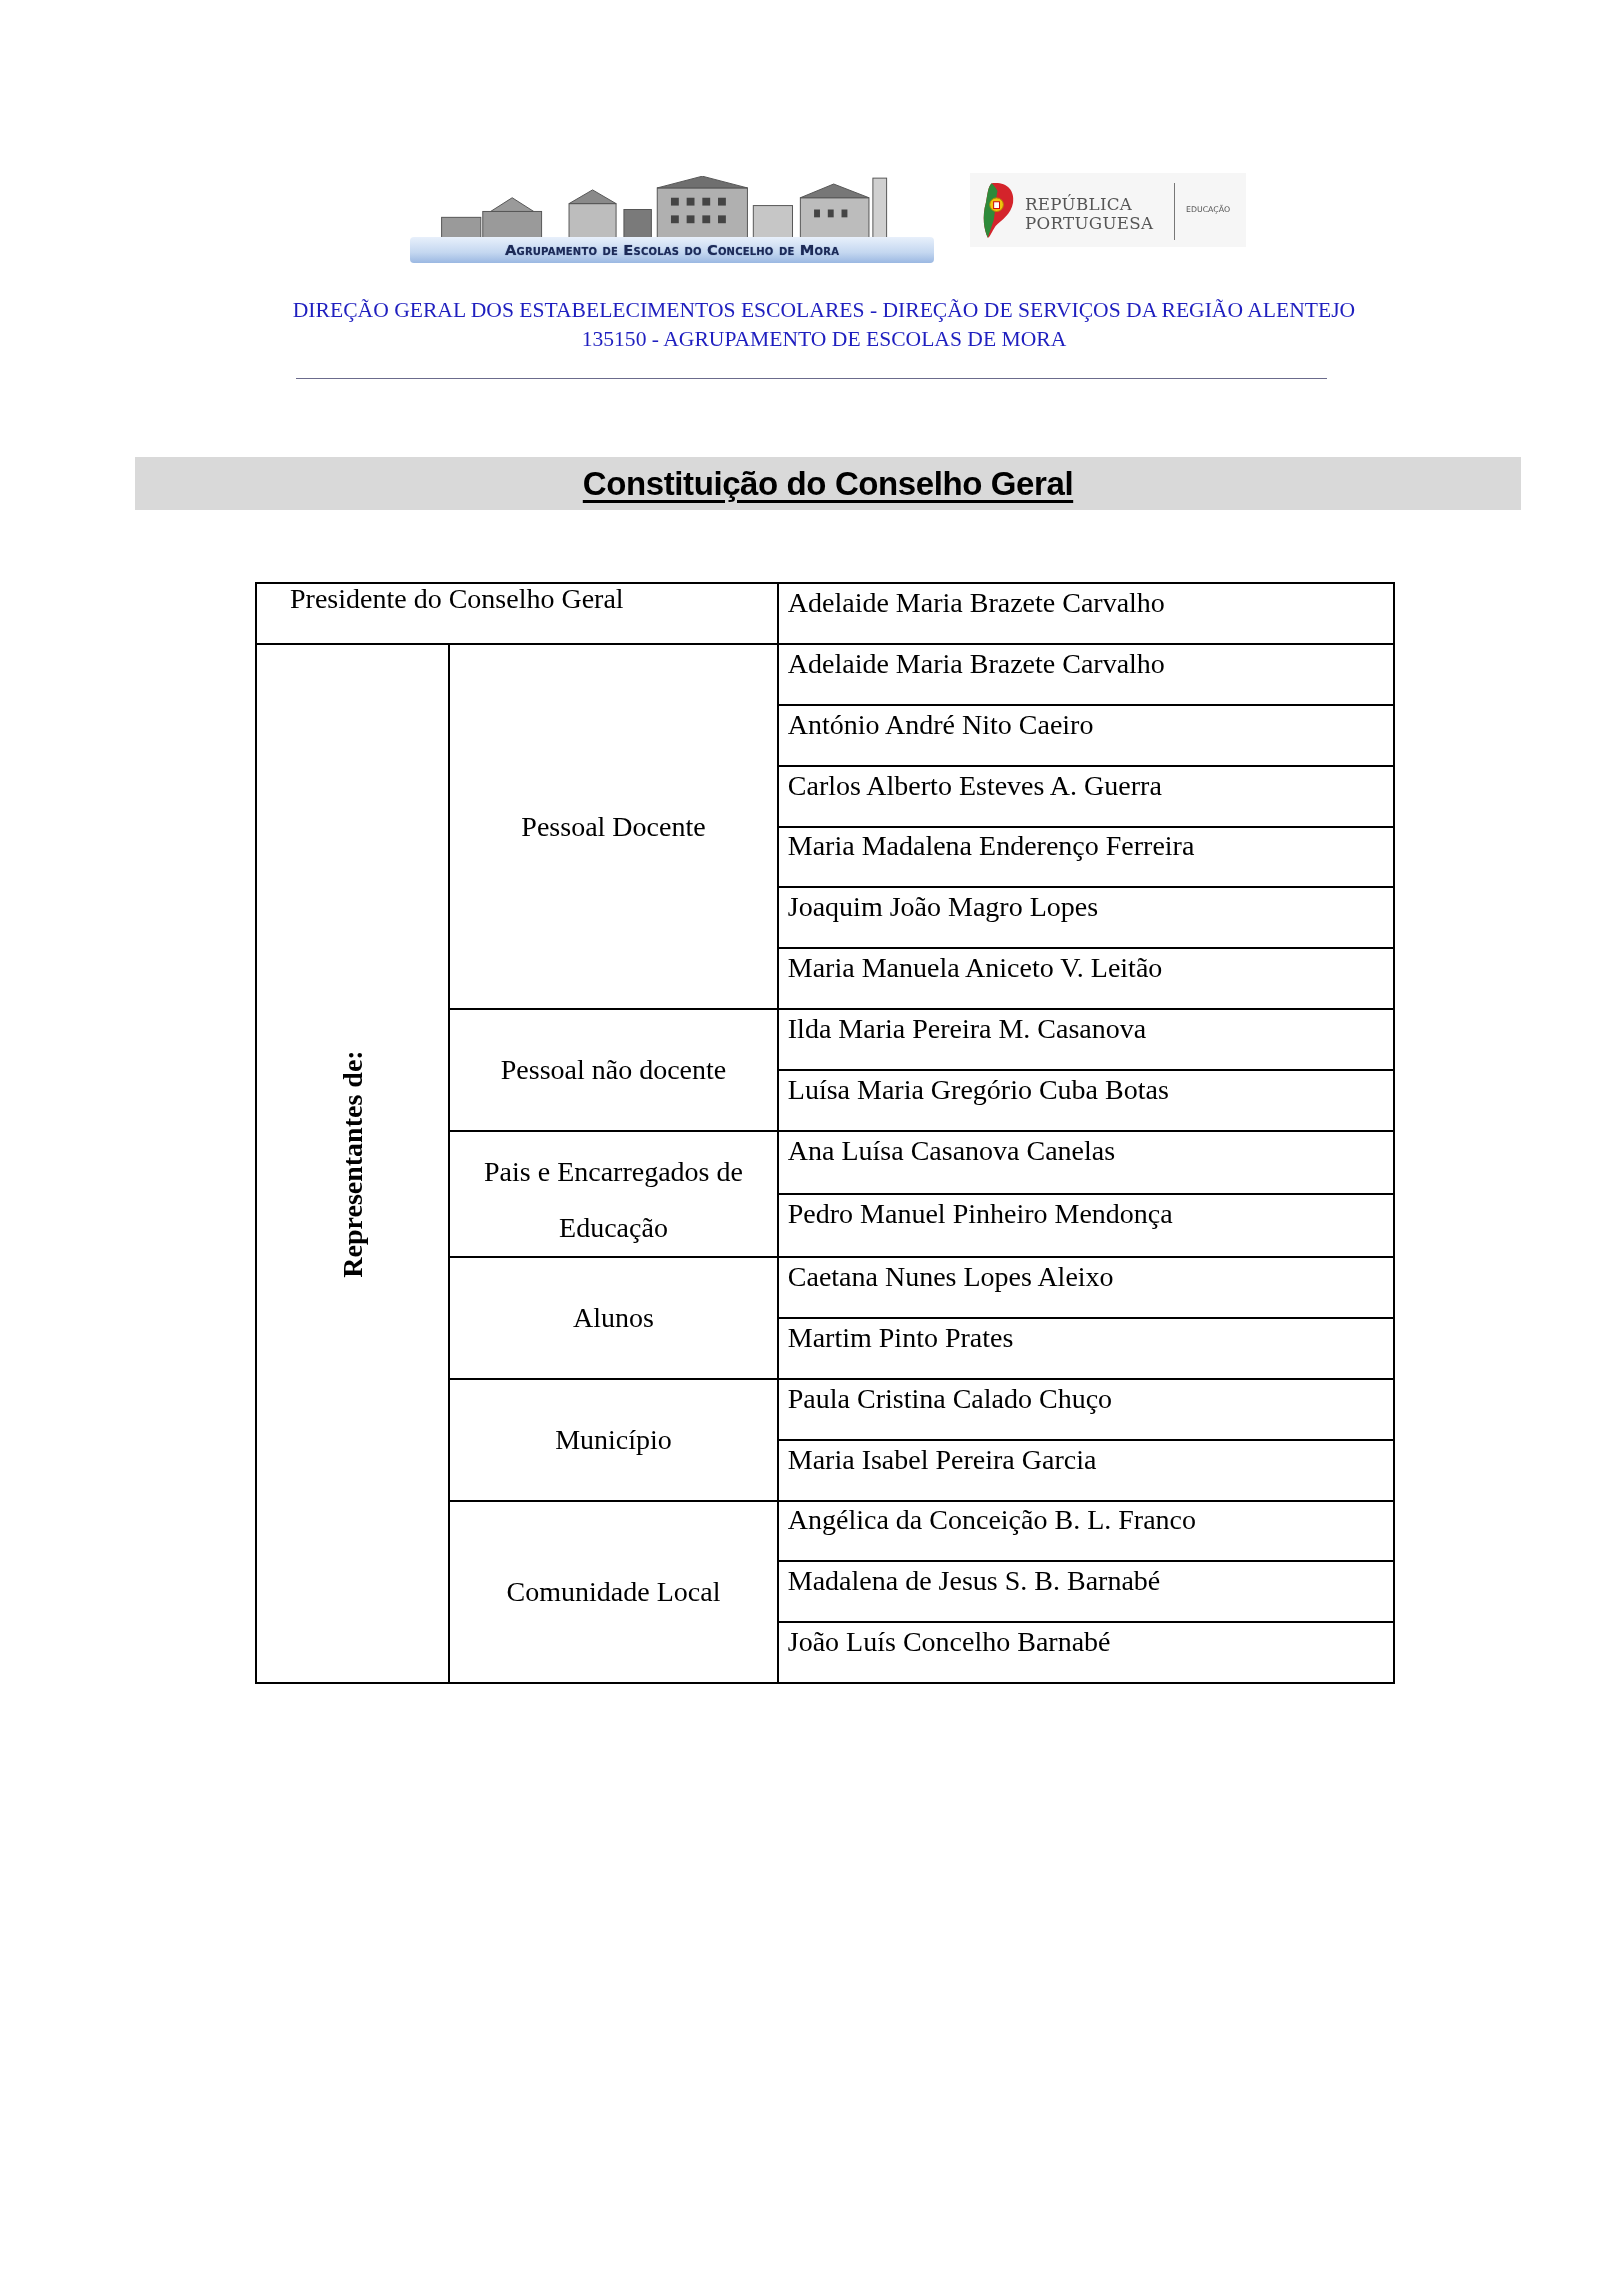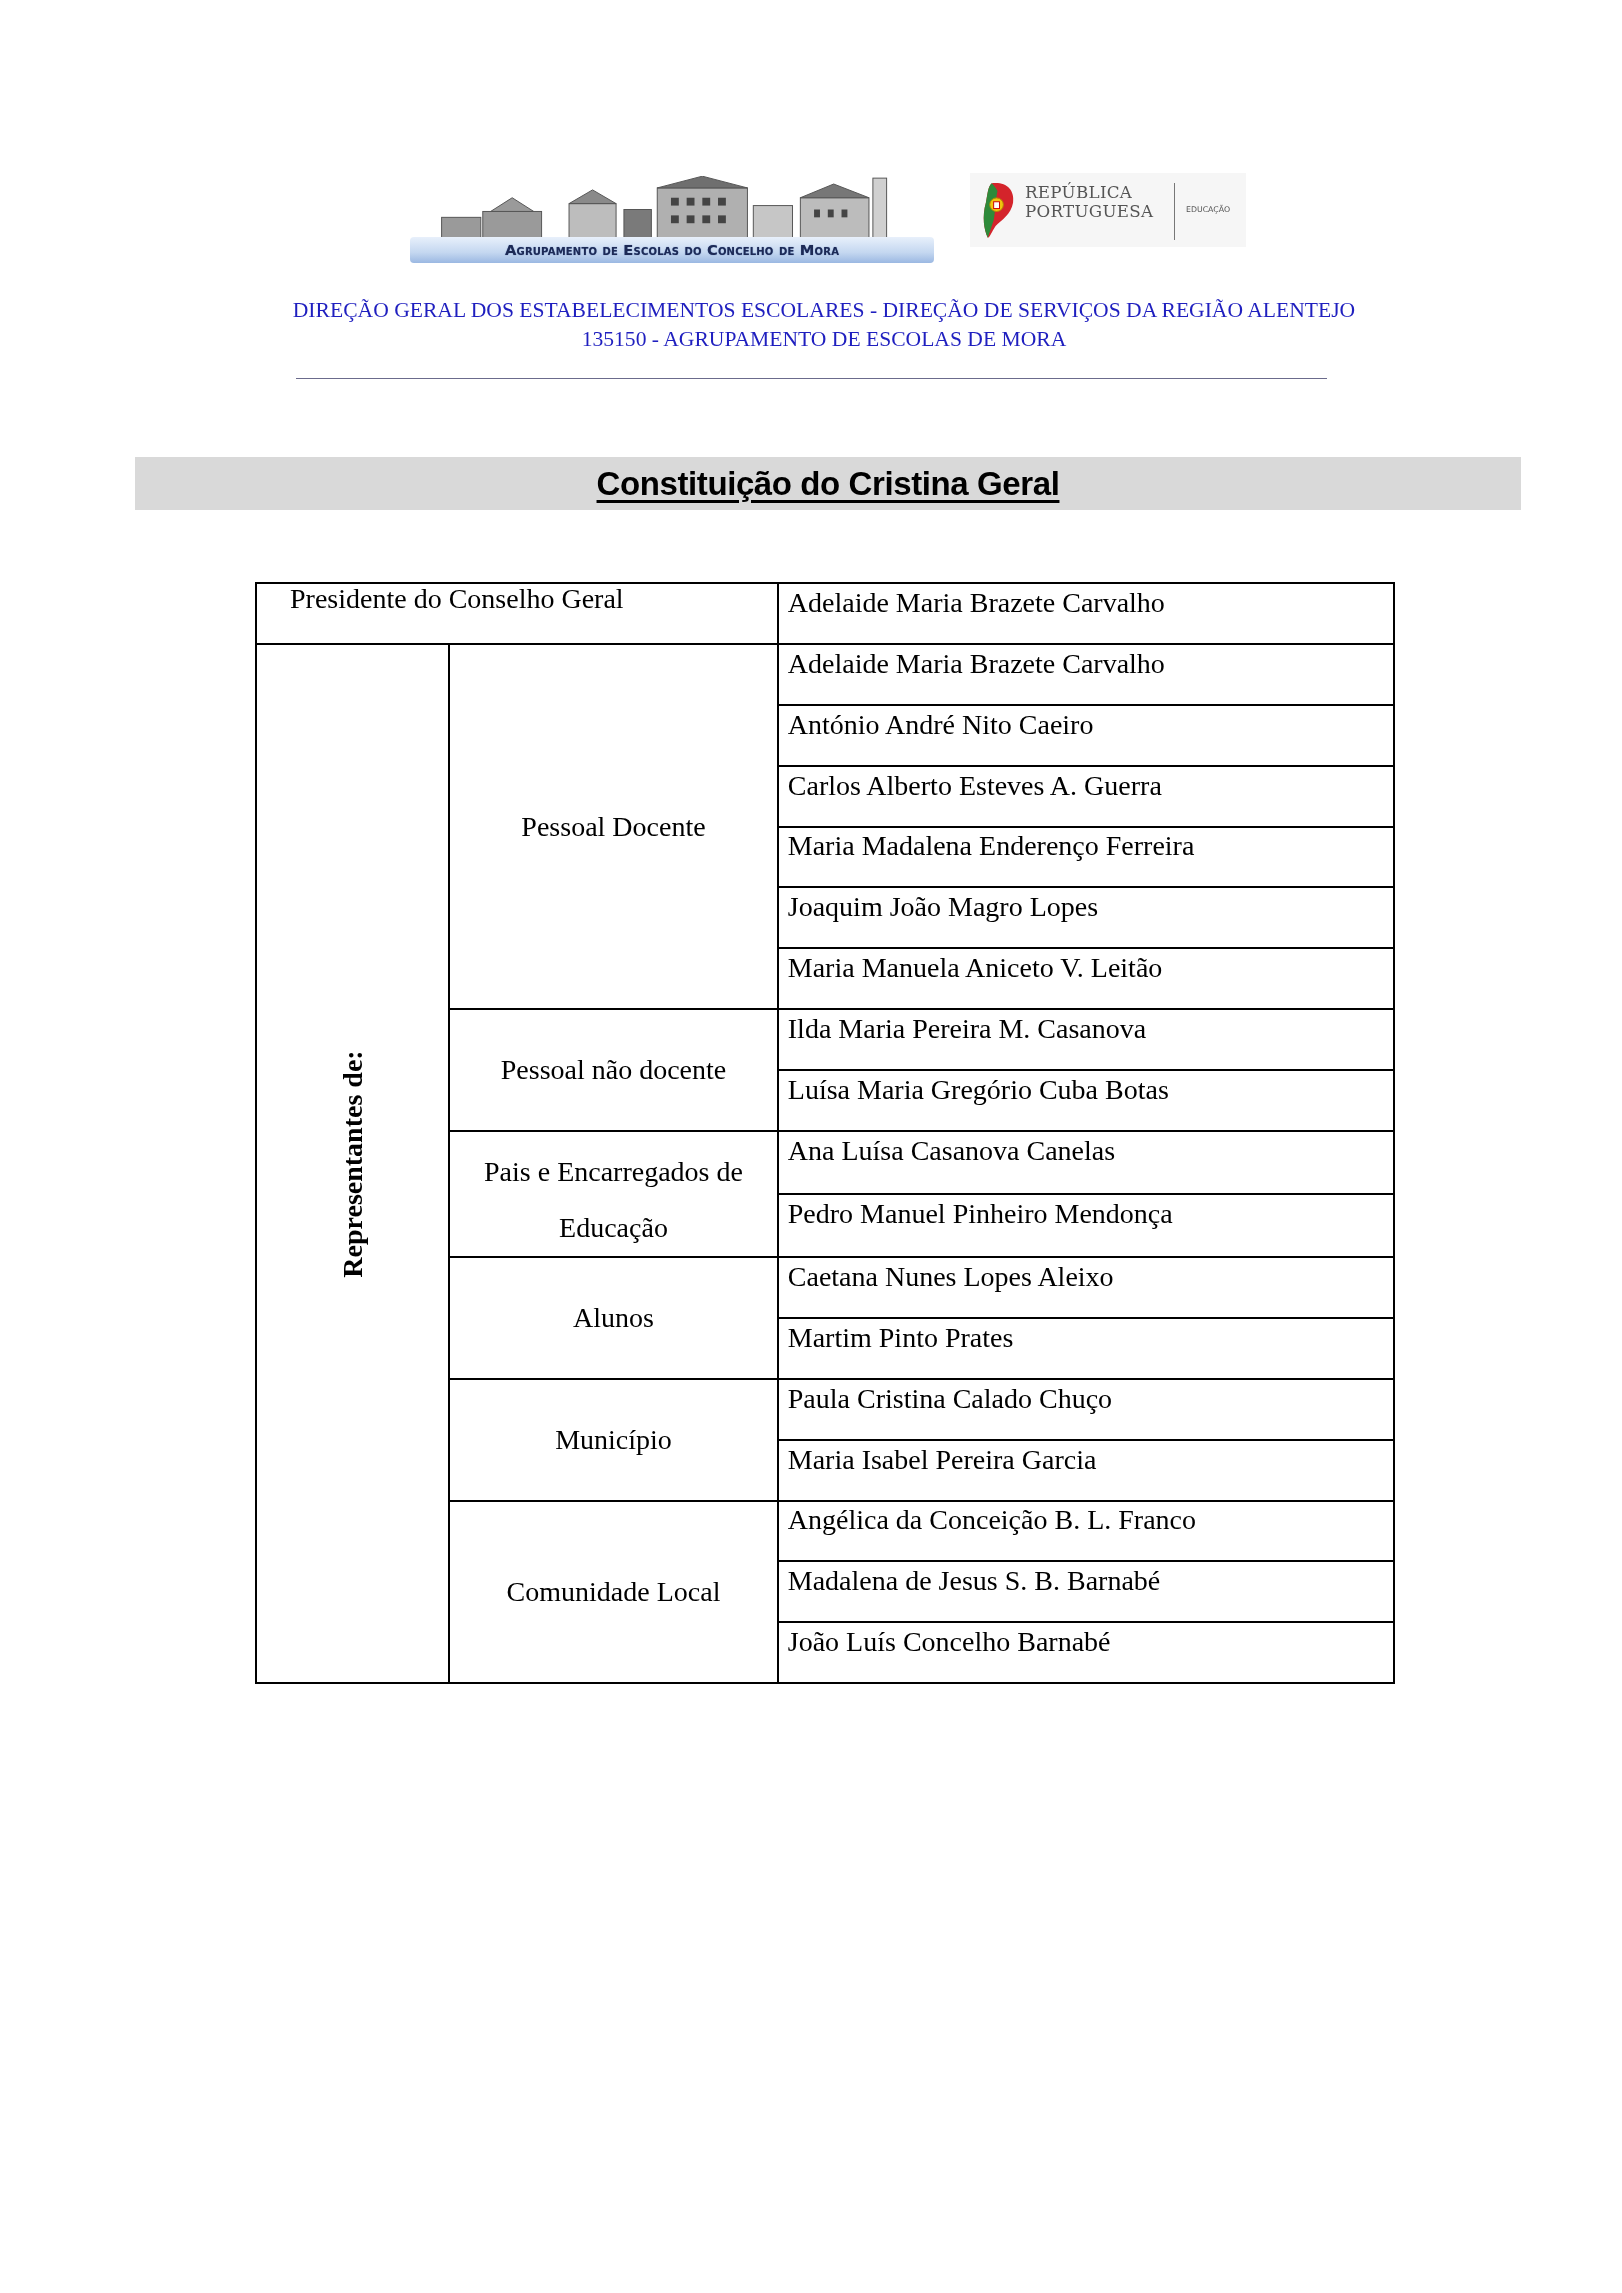--- a/index.html
+++ b/index.html
@@ -9,21 +9,21 @@
   .school-logo { position: absolute; left: 410px; top: 176px; width: 524px; height: 88px; }
   .school-logo .skyline { position: absolute; left: 11.8px; top: 0; width: 495px; height: 67px; }
   .school-logo .banner { position: absolute; left: 0; top: 61px; width: 524px; height: 25.5px;
      background: linear-gradient(180deg, #e8f0fb 0%, #c4d7f0 60%, #9bb8e2 100%); border-radius: 3.9px; }
   .school-logo .banner-text { position: absolute; left: 0; top: 61px; width: 524px; height: 25.5px; line-height: 25.5px;
      text-align: center; font-family: "DejaVu Sans", sans-serif; font-weight: bold; font-size: 14.7px; letter-spacing: 0.2px;
      color: #1d2a55; font-variant: small-caps; text-shadow: 0 0 1px #4b6aa8; }
 
   .gov-logo { position: absolute; left: 970px; top: 173px; width: 276px; height: 74px; background: #f6f6f6; }
   .gov-logo .emblem { position: absolute; left: 11.8px; top: 7.8px; width: 33px; height: 59px; }
-  .gov-logo .name { position: absolute; left: 55px; top: 10px; font-family: "DejaVu Serif", serif; font-size: 16.7px; line-height: 18.6px; color: #555; letter-spacing: 0.3px; }
+  .gov-logo .name { position: absolute; left: 55px; top: 22px; font-family: "DejaVu Serif", serif; font-size: 16.7px; line-height: 18.6px; color: #555; letter-spacing: 0.3px; }
   .gov-logo .divider { position: absolute; left: 204px; top: 9.8px; width: 1px; height: 57px; background: #777; }
   .gov-logo .ministry { position: absolute; left: 216px; top: 32px; font-family: "DejaVu Sans", sans-serif; font-size: 7.8px; color: #555; }
 
   
   .org-line { position: absolute; left: 0; width: 1622px; text-align: center; color: #1f1fbf; font-size: 21.6px; font-family: "Liberation Serif", serif; padding-left: 13px; }
   .org-line.l1 { top: 298px; }
   .org-line.l2 { top: 327px; }
   .rule { position: absolute; left: 296px; top: 378px; width: 1031px; height: 1px; background: #6b6b8c; }
 
   
@@ -93,21 +93,21 @@
   </div>
   <div class="divider"></div>
   <div class="ministry">EDUCAÇÃO</div>
 </div>
 
 <div class="org-line l1">DIREÇÃO GERAL DOS ESTABELECIMENTOS ESCOLARES - DIREÇÃO DE SERVIÇOS DA REGIÃO ALENTEJO</div>
 <div class="org-line l2">135150 - AGRUPAMENTO DE ESCOLAS DE MORA</div>
 <div class="rule"></div>
 
 <div class="title-band">
-  <span class="title">Constituição do Cristina Geral</span>
+  <span class="title">Constituição do Conselho Geral</span>
 </div>
 
 <table class="council-table">
   <colgroup>
       <col class="c1">
       <col class="c2">
       <col class="c3">
     </colgroup>
   <tbody id="council-body">
     <tr>

